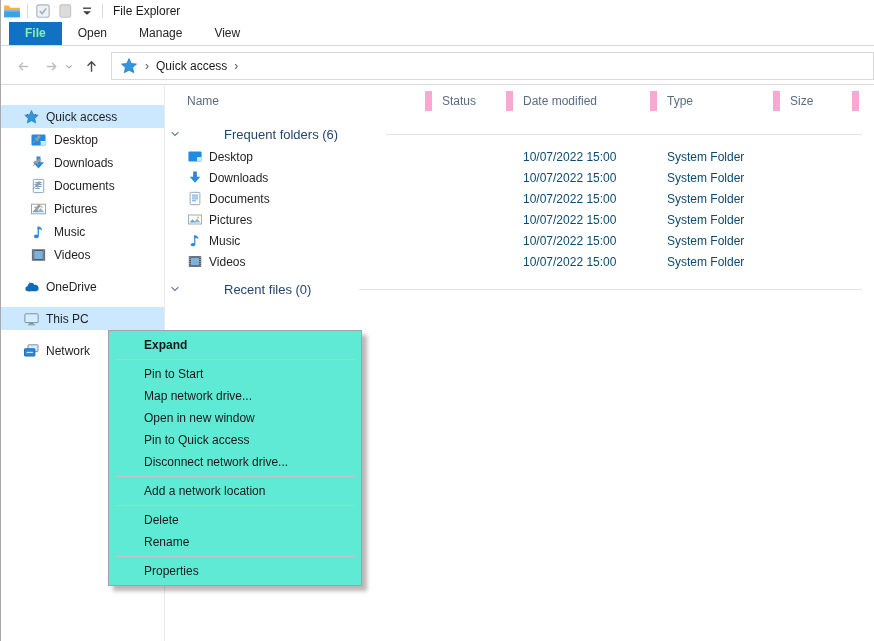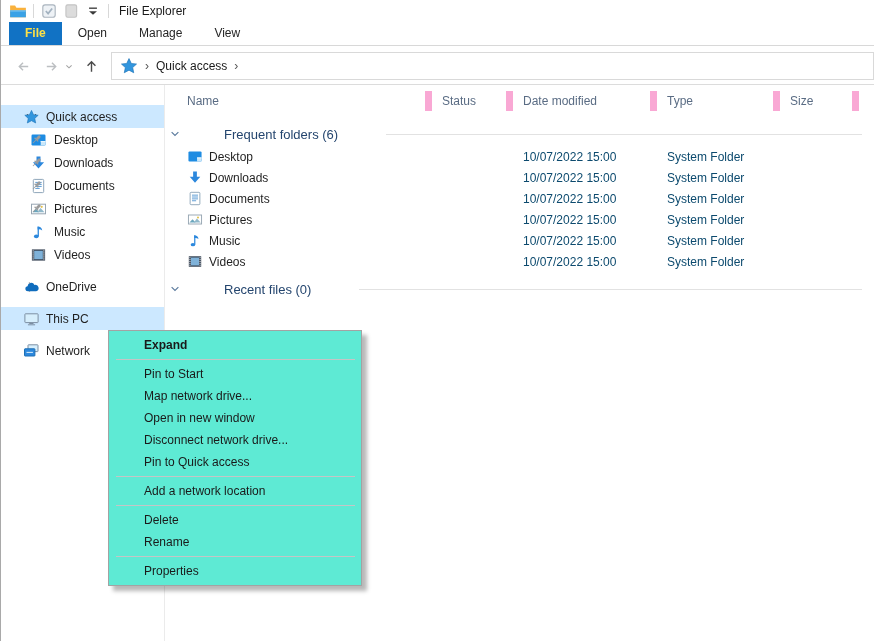--- a/index.html
+++ b/index.html
@@ -1,29 +1,29 @@
 <!DOCTYPE html>
 <html><head>
 <meta charset="utf-8">
 <style>
   * { margin:0; padding:0; box-sizing:border-box; }
   html,body { width:874px; height:641px; }
   body { font-family:"Liberation Sans", sans-serif; font-size:12px; color:#1f1f1f; background:#fff; overflow:hidden; }
   .window { position:relative; width:874px; height:641px; background:#fff; border-left:1px solid #a9a9a9; }
 
   
-  .titlebar { position:absolute; left:0; top:0; right:0; height:22px; display:flex; align-items:center; padding-left:6px; background:#fff;text-align:right; }
+  .titlebar { position:absolute; left:0; top:0; right:0; height:22px; display:flex; align-items:center; background:#fff;text-align:right; }
   .titlebar .icon { width:18px; height:16px; display:inline-flex; align-items:center; justify-content:center; margin:0 2px; }
   .titlebar .vsep { width:1px; height:14px; background:#d8d8d8; margin:0 4px; }
   .app-title { margin-left:6px; font-size:12px; color:#1a1a1a; }
 
   
   .tabrow { position:absolute; left:0; top:22px; right:0; height:24px; display:flex; align-items:flex-end; border-bottom:1px solid #d8d8d8; background:#fff; padding-left:8px; }
   .tab { padding:4px 16px 5px 16px; font-size:12px; color:#262626; cursor:default; }
-  .tab.active { background:#1172c4; color:#fde047; font-weight:bold; }
+  .tab.active { background:#1172c4; color:#86efac; font-weight:bold; }
 
   
   .navrow { position:absolute; left:0; top:47px; right:0; height:38px; border-bottom:1px solid #dcdcdc; background:#fff; }
   .navbtn { position:absolute; top:9px; width:20px; height:20px; display:flex; align-items:center; justify-content:center; }
   .navbtn svg { width:15px; height:15px; }
   .nav-back { left:12px; } .nav-fwd { left:40px; } .nav-caret { left:62px; width:12px; } .nav-up { left:80px; }
   .addressbox { position:absolute; left:110px; right:0; top:5px; height:28px; border:1px solid #d9d9d9; background:#fff; display:flex; align-items:center; padding-left:8px; }
   .addressbox .icon { width:18px; height:16px; display:inline-flex; align-items:center; justify-content:center; }
   .crumb-sep { color:#555; margin:0 7px; font-size:12px; }
   .crumb { color:#1a1a1a; }
@@ -438,22 +438,22 @@
         </div>
       </div>
   </div>
 
   <div class="context-menu" id="contextmenu">
       <div class="menu-item bold">Expand</div>
       <div class="menu-sep"></div>
       <div class="menu-item">Pin to Start</div>
       <div class="menu-item">Map network drive...</div>
       <div class="menu-item">Open in new window</div>
+      <div class="menu-item">Pin to Quick access</div>
       <div class="menu-item">Disconnect network drive...</div>
-      <div class="menu-item">Pin to Quick access</div>
       <div class="menu-sep"></div>
       <div class="menu-item">Add a network location</div>
       <div class="menu-sep"></div>
       <div class="menu-item">Delete</div>
       <div class="menu-item">Rename</div>
       <div class="menu-sep"></div>
       <div class="menu-item">Properties</div>
     </div>
 
 </div>

